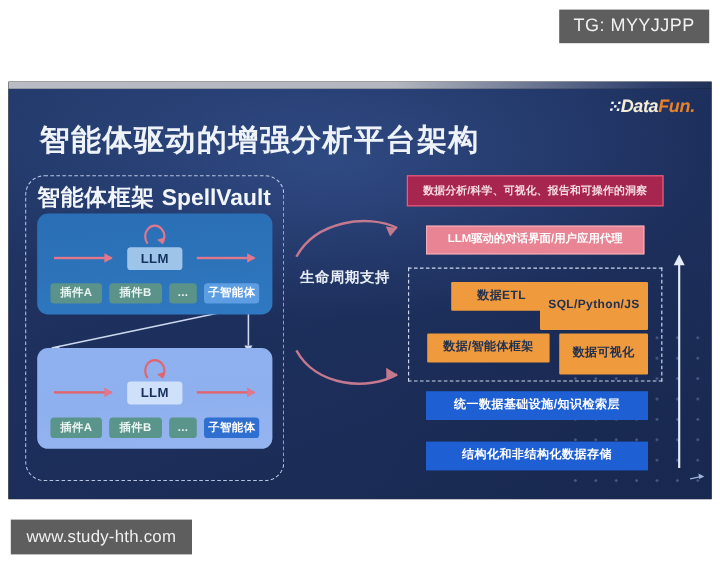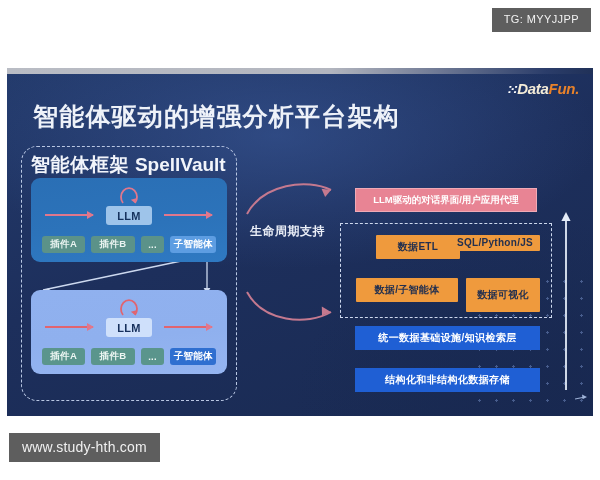--- a/index.html
+++ b/index.html
@@ -6,21 +6,21 @@
   body{
     width:600px;height:480px;
     background:#ffffff;
     font-family:"Liberation Sans","DejaVu Sans",sans-serif;
     overflow:hidden;position:relative;
   }
   
   .tg-badge{
     position:absolute;top:8px;right:9px;
     background:#5e5e5e;color:#f2f2f2;
-    font-size:11px;letter-spacing:.4px;
+    font-size:15px;letter-spacing:.4px;
     padding:6px 12px 7px 12px;
     line-height:1;
   }
   
   .url-badge{
     position:absolute;left:9px;bottom:18px;
     background:#5e5e5e;color:#f0f0f0;
     font-size:14px;letter-spacing:.2px;
     padding:7px 13px 8px 13px;line-height:1;
   }
@@ -160,21 +160,21 @@
     left:348px;top:120px;width:182px;height:24px;
     background:#e88494;border:1.3px solid #f0aab6;
     color:#ffffff;font-size:9.5px;font-weight:bold;
   }
   .rbox.orange{
     background:#ef9a3d;color:#23304f;
     font-size:10px;font-weight:bold;letter-spacing:.3px;
     border-radius:1px;
   }
   .rbox.o1{left:369px;top:167px;width:84px;height:24px;}
-  .rbox.o2{left:443px;top:167px;width:90px;height:16px;}
+  .rbox.o2{left:443px;top:167px;width:90px;height:40px;}
   .rbox.o3{left:349px;top:210px;width:102px;height:24px;}
   .rbox.o4{left:459px;top:210px;width:74px;height:34px;}
   .rbox.blue{
     background:#1f5fd4;color:#ffffff;
     font-size:10px;font-weight:bold;letter-spacing:.4px;text-align:center;
   }
   .rbox.b1{left:348px;top:258px;width:185px;height:24px;}
   .rbox.b2{left:348px;top:300px;width:185px;height:24px;}
   
   .up-arrow{position:absolute;left:553px;top:140px;}
@@ -248,26 +248,27 @@
 
   <div class="mid-label">
     <div>生命周期支持</div>
   </div>
 
   <svg class="curve" style="left:238px;top:218px;width:96px;height:42px;" viewBox="0 0 96 42">
     <path d="M2,6 C18,36 62,40 86,26" stroke="#c4798f" stroke-width="2" fill="none"></path>
     <path d="M86,26 l-9.0,3.4 l-0.2,-8.9 z" fill="#c4798f"></path>
   </svg>
 
+  <div class="rbox insight">数据分析/科学、可视化、报告和可操作的洞察</div>
   <div class="rbox chat">LLM驱动的对话界面/用户应用代理</div>
 
   <div class="right-dashed"></div>
   <div class="rbox orange o1">数据ETL</div>
   <div class="rbox orange o2">SQL/Python/JS</div>
-  <div class="rbox orange o3">数据/子智能体</div>
+  <div class="rbox orange o3">数据/智能体框架</div>
   <div class="rbox orange o4">数据可视化</div>
 
   <div class="rbox blue b1">统一数据基础设施/知识检索层</div>
   <div class="rbox blue b2">结构化和非结构化数据存储</div>
 
   <svg class="up-arrow" width="12" height="185" viewBox="0 0 12 185">
     <path d="M6,182 L6,10" stroke="#e4ecf8" stroke-width="1.8" fill="none"></path>
     <path d="M6,4 l-4.6,9 h9.2 z" fill="#e4ecf8"></path>
   </svg>
   <svg class="tiny-arrow" width="14" height="10" viewBox="0 0 14 10">

